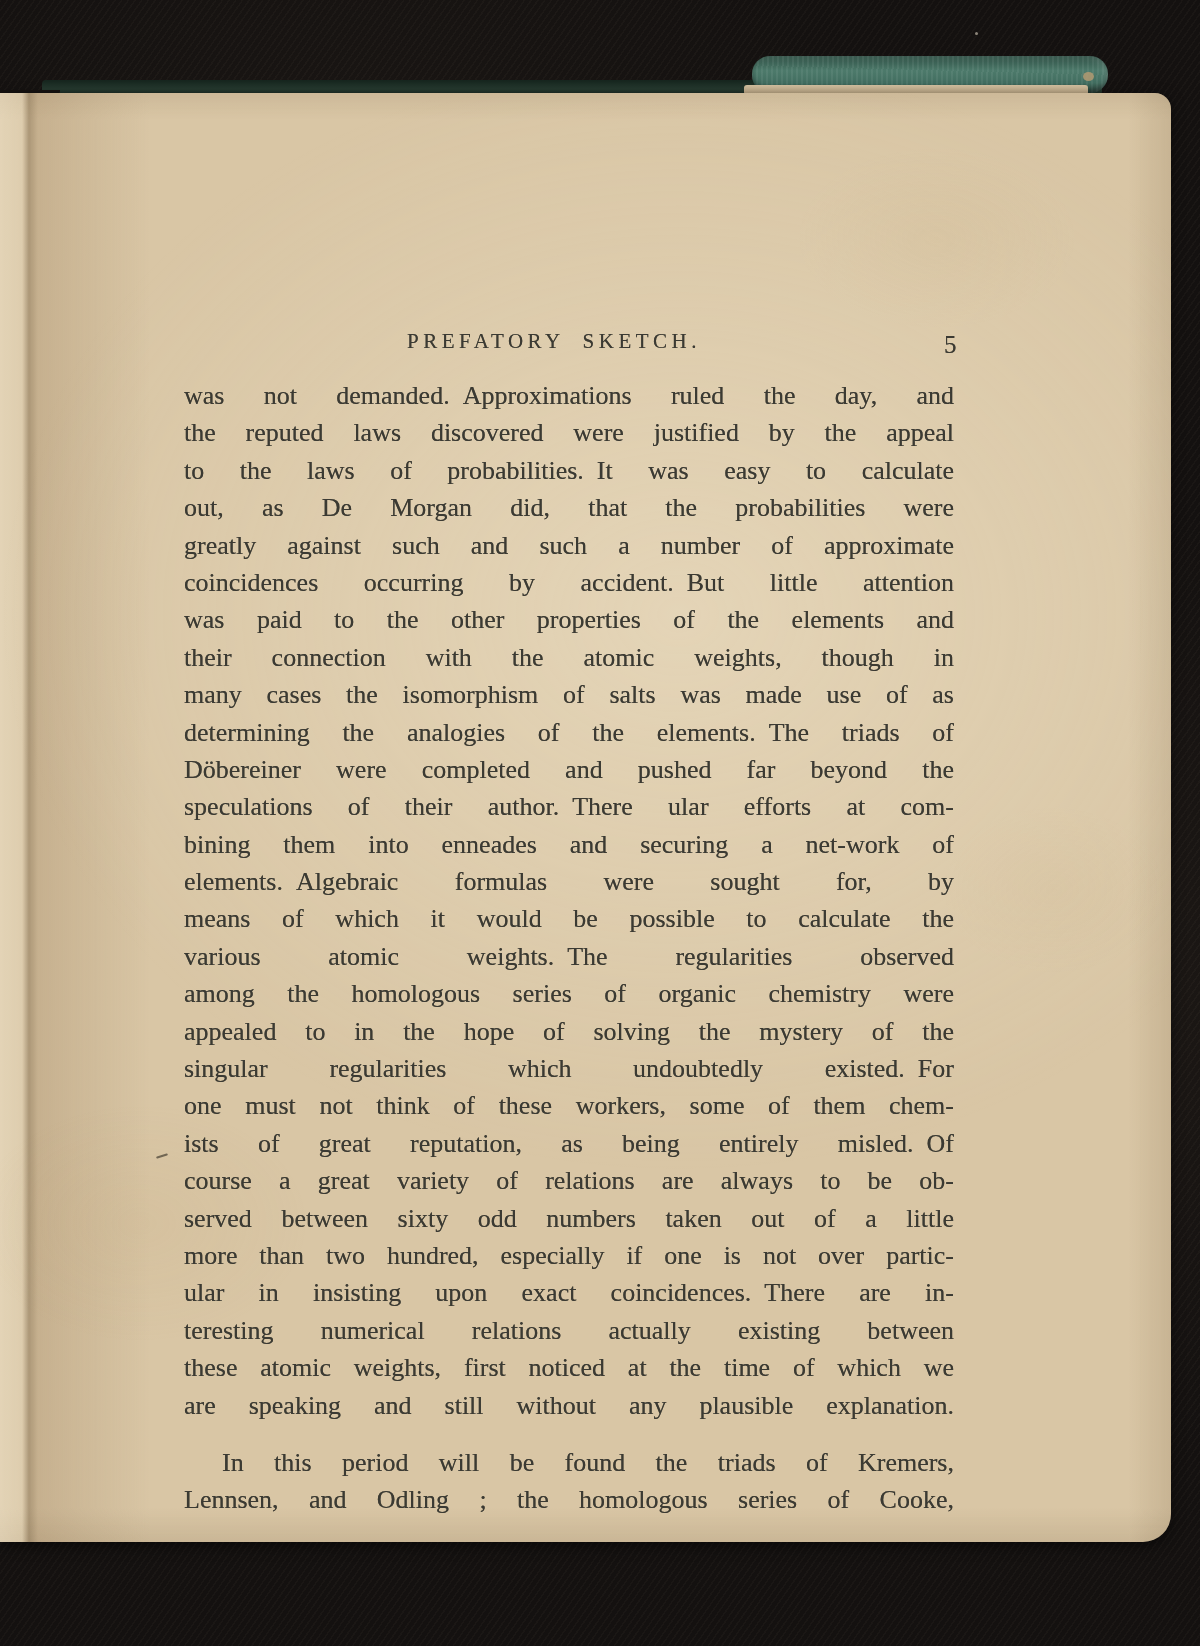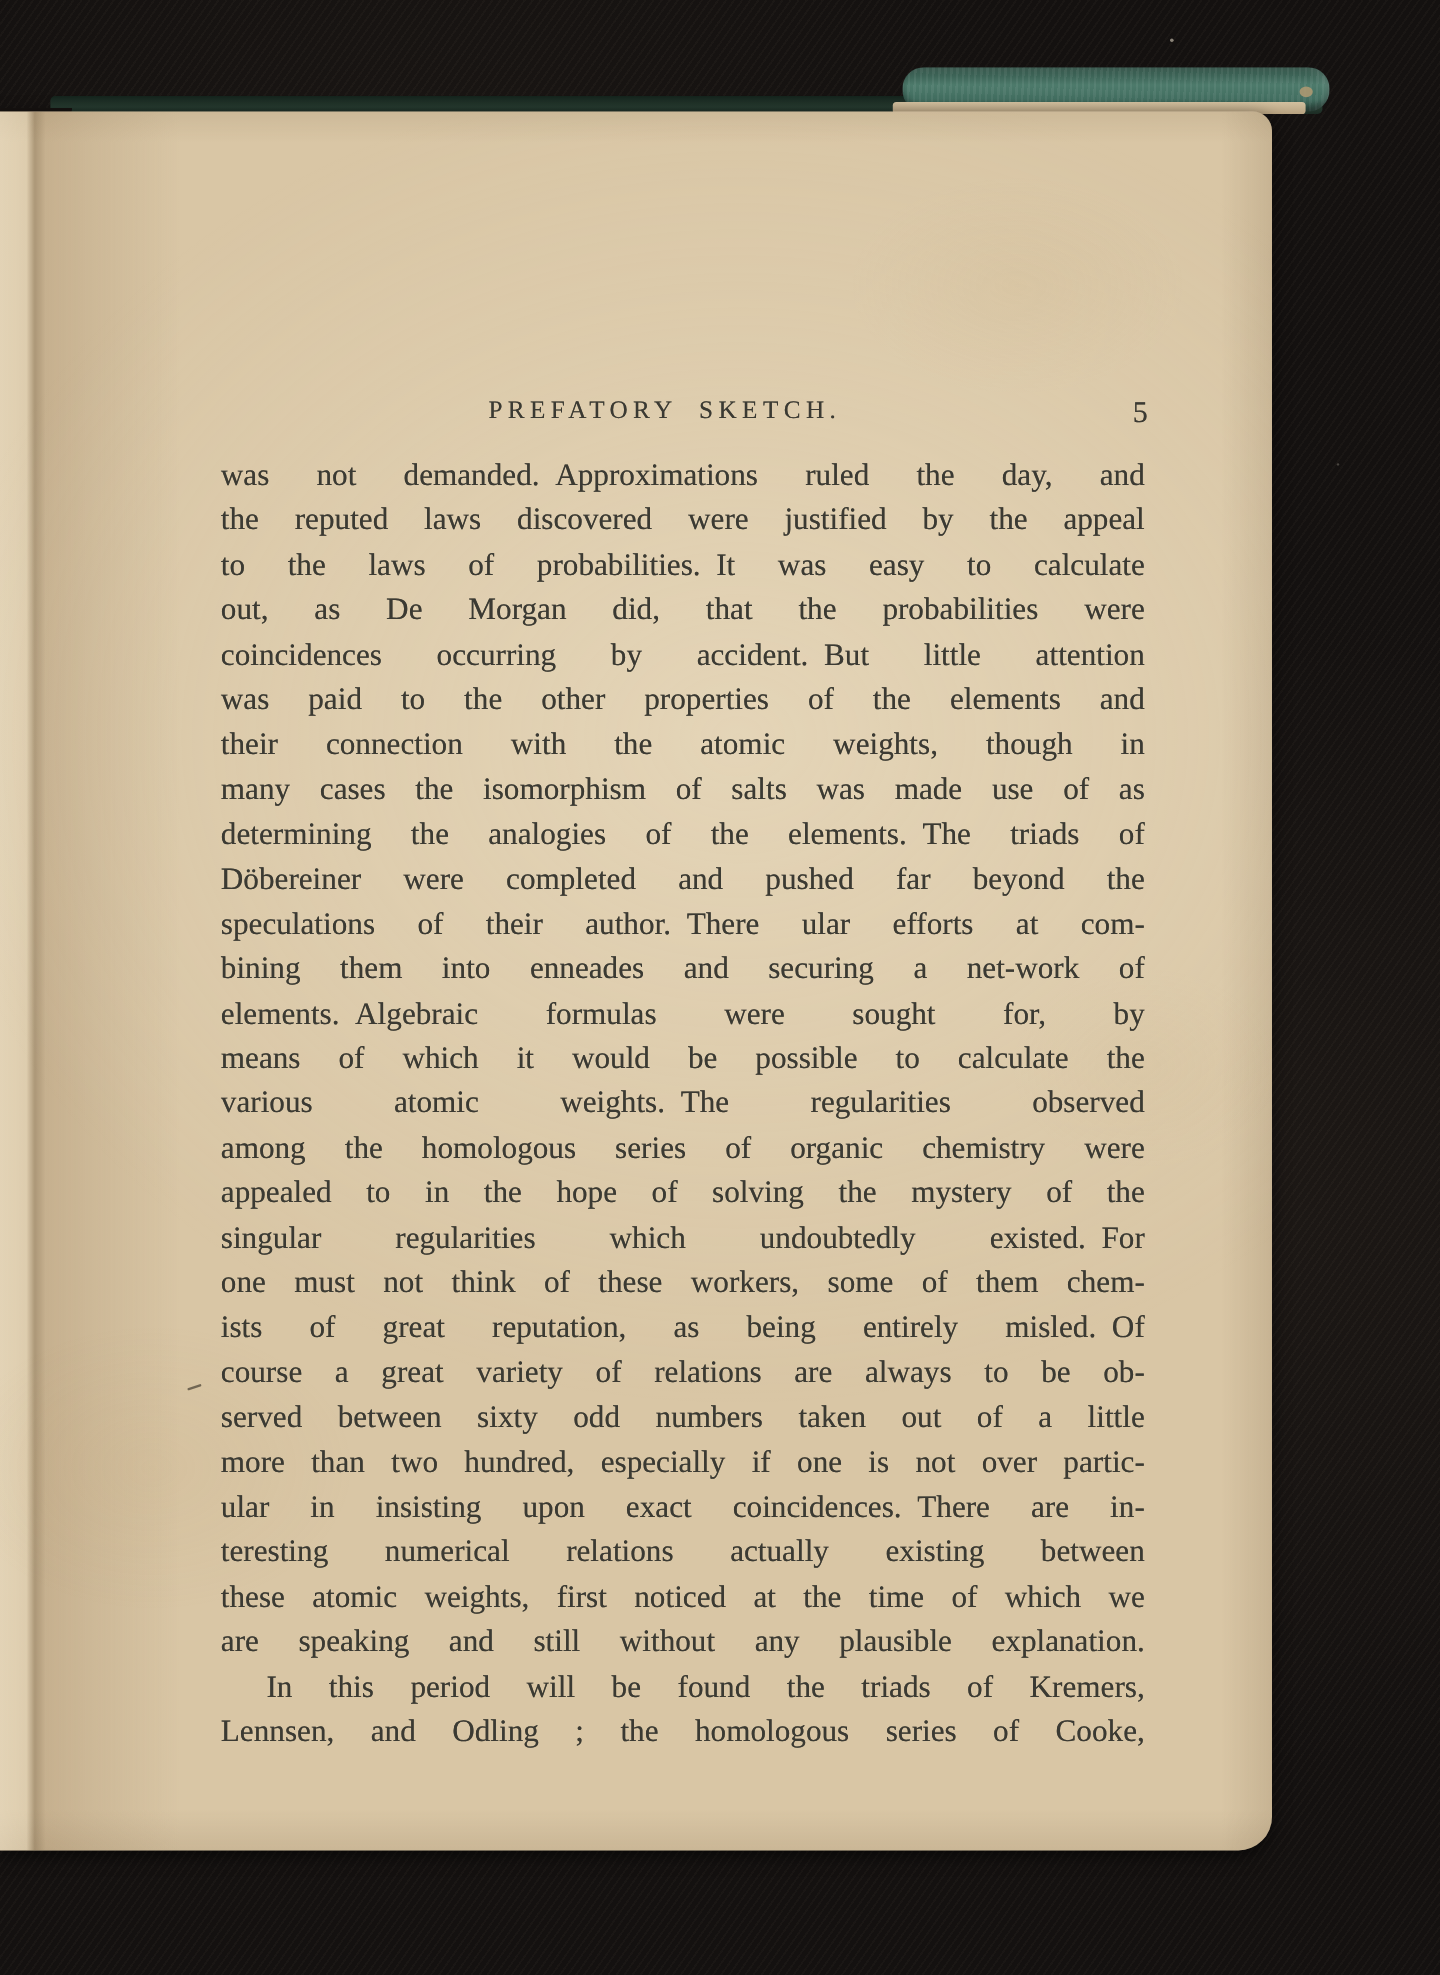--- a/index.html
+++ b/index.html
@@ -53,21 +53,21 @@
     background:linear-gradient(180deg,#d2c09f,#b7a280);
     border-radius:3px;
   }
   .corner-wedge{
     position:absolute;left:0;top:90px;width:60px;height:9px;
     background:#161210;border-radius:0 0 8px 0;
   }
 
   
   .page{
-    position:absolute;left:0;top:93px;width:1060px;height:1449px;
+    position:absolute;left:0;top:93px;width:1171px;height:1449px;
     background:var(--paper,#d9c6a5);
     border-radius:0 16px 28px 0;
     box-shadow:0 4px 14px rgba(0,0,0,0.55);
     font-family:Liberation Serif, serif;
   }
   .page .gutter{
     position:absolute;inset:0;border-radius:inherit;pointer-events:none;
     background:
       linear-gradient(90deg,
         rgba(235,222,196,0.55) 0px, rgba(228,214,186,0.45) 22px,
@@ -101,21 +101,21 @@
 
   .textblock{
     position:absolute;left:184px;top:284px;width:770px;
     font-size:26px;color:var(--ink,#3b3a33);
     text-shadow:0 0 0.55px rgba(48,48,38,0.65);
   }
   .line{
     height:37.4px;line-height:37.4px;overflow:hidden;
     text-align:justify;text-align-last:justify;
   }
-  .line.indent{text-indent:38px;}
+  .line.indent{text-indent:38px;margin-top:20px;}
 
   .margin-mark{
     position:absolute;left:156px;top:1062px;width:12px;height:2px;
     background:rgba(70,62,50,0.7);transform:rotate(-18deg);border-radius:1px;
   }
 </style>
 </head>
 <body>
 
 <div class="backdrop"></div>
@@ -139,20 +139,21 @@
   <div class="mottle"></div>
 
   <div class="running-title">PREFATORY SKETCH.</div>
   <div class="page-number">5</div>
 
   <div class="textblock" id="textblock">
       <div class="line">was not demanded. Approximations ruled the day, and</div>
       <div class="line">the reputed laws discovered were justified by the appeal</div>
       <div class="line">to the laws of probabilities. It was easy to calculate</div>
       <div class="line">out, as De Morgan did, that the probabilities were</div>
+      <div class="line">greatly against such and such a number of approximate</div>
       <div class="line">coincidences occurring by accident. But little attention</div>
       <div class="line">was paid to the other properties of the elements and</div>
       <div class="line">their connection with the atomic weights, though in</div>
       <div class="line">many cases the isomorphism of salts was made use of as</div>
       <div class="line">determining the analogies of the elements. The triads of</div>
       <div class="line">Döbereiner were completed and pushed far beyond the</div>
       <div class="line">speculations of their author. There ular efforts at com-</div>
       <div class="line">bining them into enneades and securing a net-work of</div>
       <div class="line">elements. Algebraic formulas were sought for, by</div>
       <div class="line">means of which it would be possible to calculate the</div>

